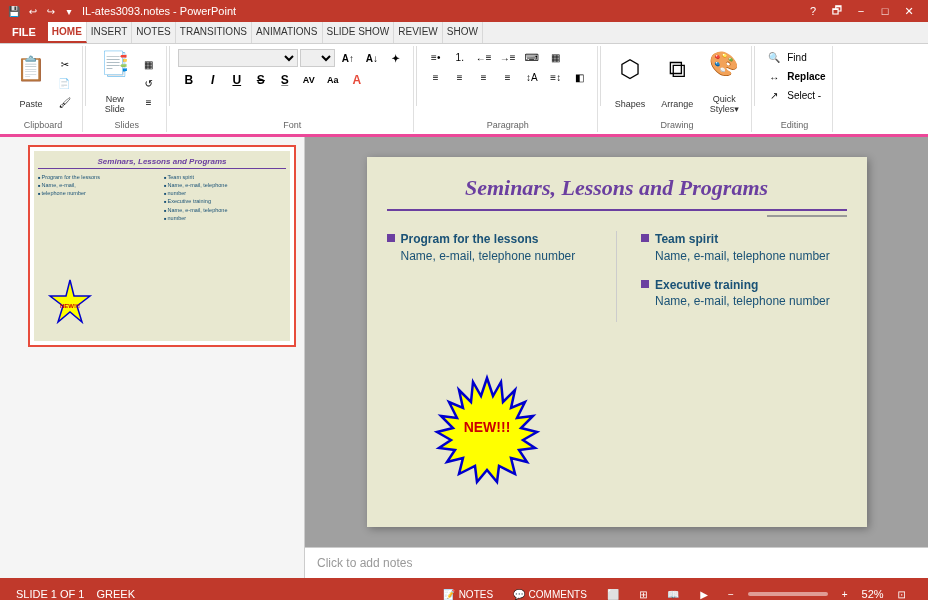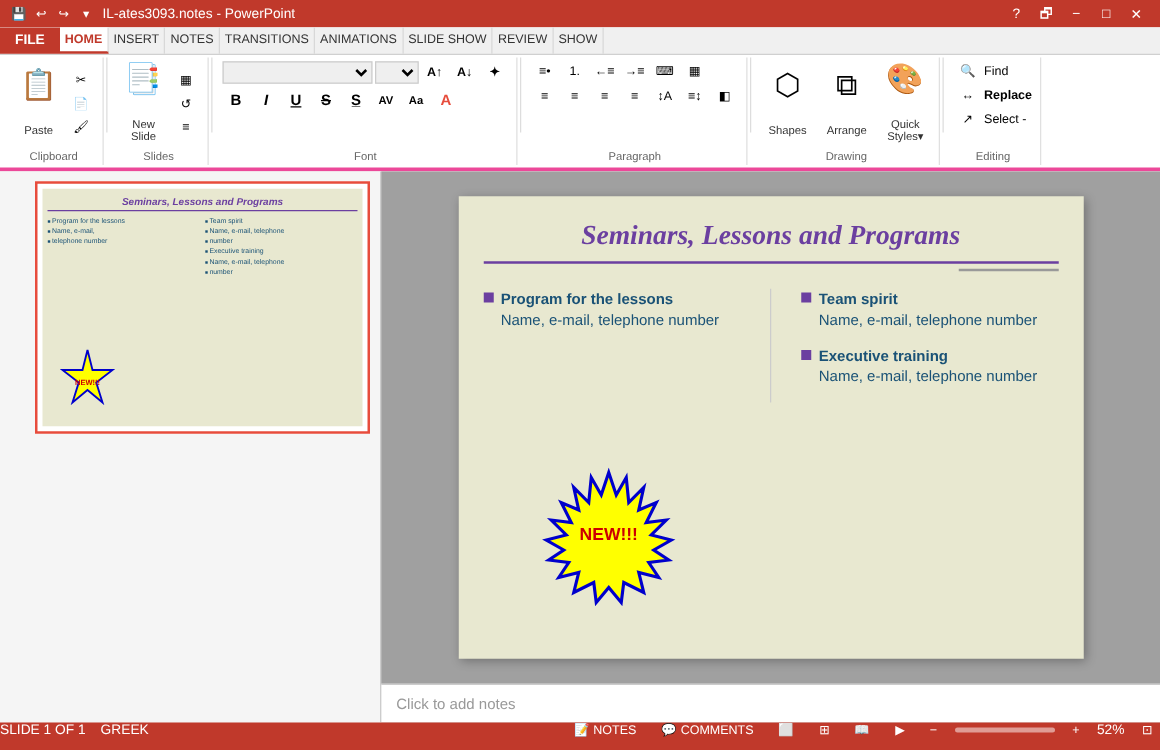--- a/index.html
+++ b/index.html
@@ -63,21 +63,21 @@
     .slide-bullet { display: flex; align-items: flex-start; gap: 6px; margin-bottom: 12px; font-size: 12px; color: #1a5276; line-height: 1.4; }
     .slide-bullet-marker { width: 8px; height: 8px; background: #6b3fa0; flex-shrink: 0; margin-top: 3px; }
 
     
     .star-badge { position: absolute; bottom: 30px; left: 60px; }
 
     
     .notes-area { height: 40px; background: white; border-top: 1px solid #ccc; display: flex; align-items: center; padding: 0 12px; color: #999; font-size: 12px; }
 
     
-    .status-bar { height: 22px; background: #c0392b; display: flex; align-items: flex-start; padding: 0 0; color: white; font-size: 11px; gap: 12px; }
+    .status-bar { height: 22px; background: #c0392b; display: flex; align-items: flex-end; padding: 0 16px; color: white; font-size: 11px; gap: 12px; }
     .status-right { margin-left: auto; display: flex; align-items: center; gap: 8px; }
     .status-btn { padding: 0 6px; cursor: pointer; font-size: 10px; display: flex; align-items: center; gap: 3px; }
 
     
     .ribbon-large-btn { display: flex; flex-direction: column; align-items: center; padding: 4px 6px; cursor: pointer; border-radius: 2px; min-width: 40px; }
     .ribbon-large-icon { font-size: 24px; line-height: 1; }
     .ribbon-large-label { font-size: 9px; color: #333; text-align: center; margin-top: 18px; }
 
     .sep { width: 1px; height: 60px; background: #ddd; }
   </style>

